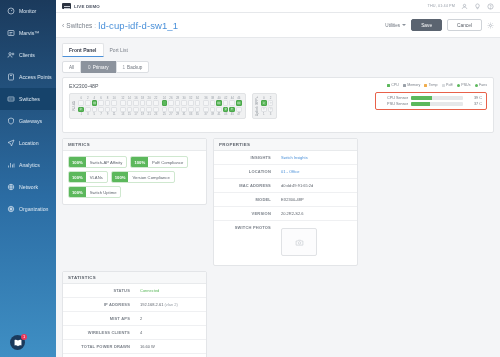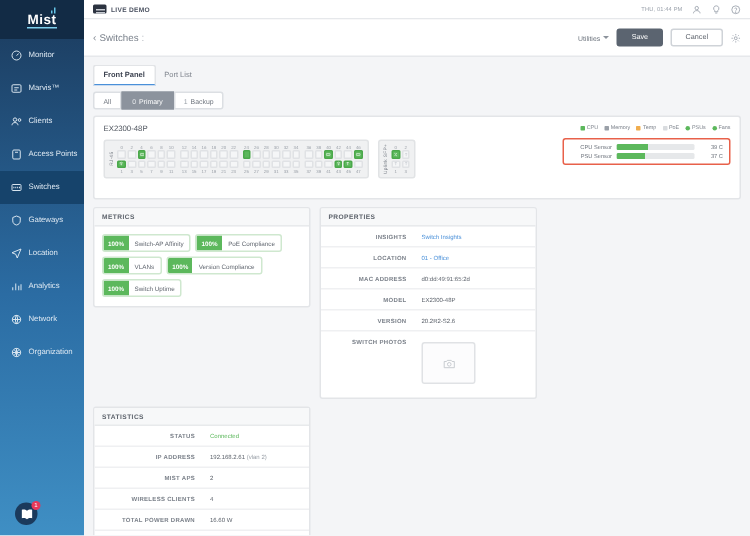--- a/index.html
+++ b/index.html
@@ -218,23 +218,20 @@
   .sval { flex: 1; font-size: 4px; color: #5d636c; padding: 4px 5px; }
   .sval.ok { color: #5cb85c; }
   .sval .muted { color: #9aa0a8; }
 </style>
 </head>
 <body>
 
 <div id="app">
 
   <div id="sidebar">
-    <div class="logo-wrap">
-      <div class="logo"><span class="tick"></span><span class="tick2"></span><u>Mist</u></div>
-    </div>
 
     <div class="nav-item">
       <span class="ico">
           <svg viewBox="0 0 16 16" fill="none" stroke="currentColor" stroke-width="1.3">
             <circle cx="8" cy="8" r="6"></circle>
             <path d="M8 8l3-2.5"></path>
           </svg>
         </span>
       <span class="nav-label">Monitor</span>
     </div>
@@ -358,20 +355,21 @@
               <circle cx="8" cy="11.6" r=".5" fill="currentColor"></circle>
             </svg>
           </span>
       </div>
     </div>
 
     <div id="titlebar">
       <span class="crumb-back">‹</span>
       <span class="crumb-link">Switches</span>
       <span class="crumb-sep">:</span>
+      <span class="page-title">ld-cup-idf-d-sw1_1</span>
       <div class="title-right">
         <span class="util-dd">
           <span>Utilities</span>
           <span class="caret"></span>
         </span>
         <button class="btn primary">Save</button>
         <button class="btn">Cancel</button>
         <span class="gear"><svg viewBox="0 0 16 16" fill="none" stroke="currentColor" stroke-width="1.3">
               <circle cx="8" cy="8" r="2.2"></circle>
               <path d="M8 1.5v2M8 12.5v2M1.5 8h2M12.5 8h2M3.4 3.4l1.4 1.4M11.2 11.2l1.4 1.4M12.6 3.4l-1.4 1.4M4.8 11.2l-1.4 1.4"></path>

